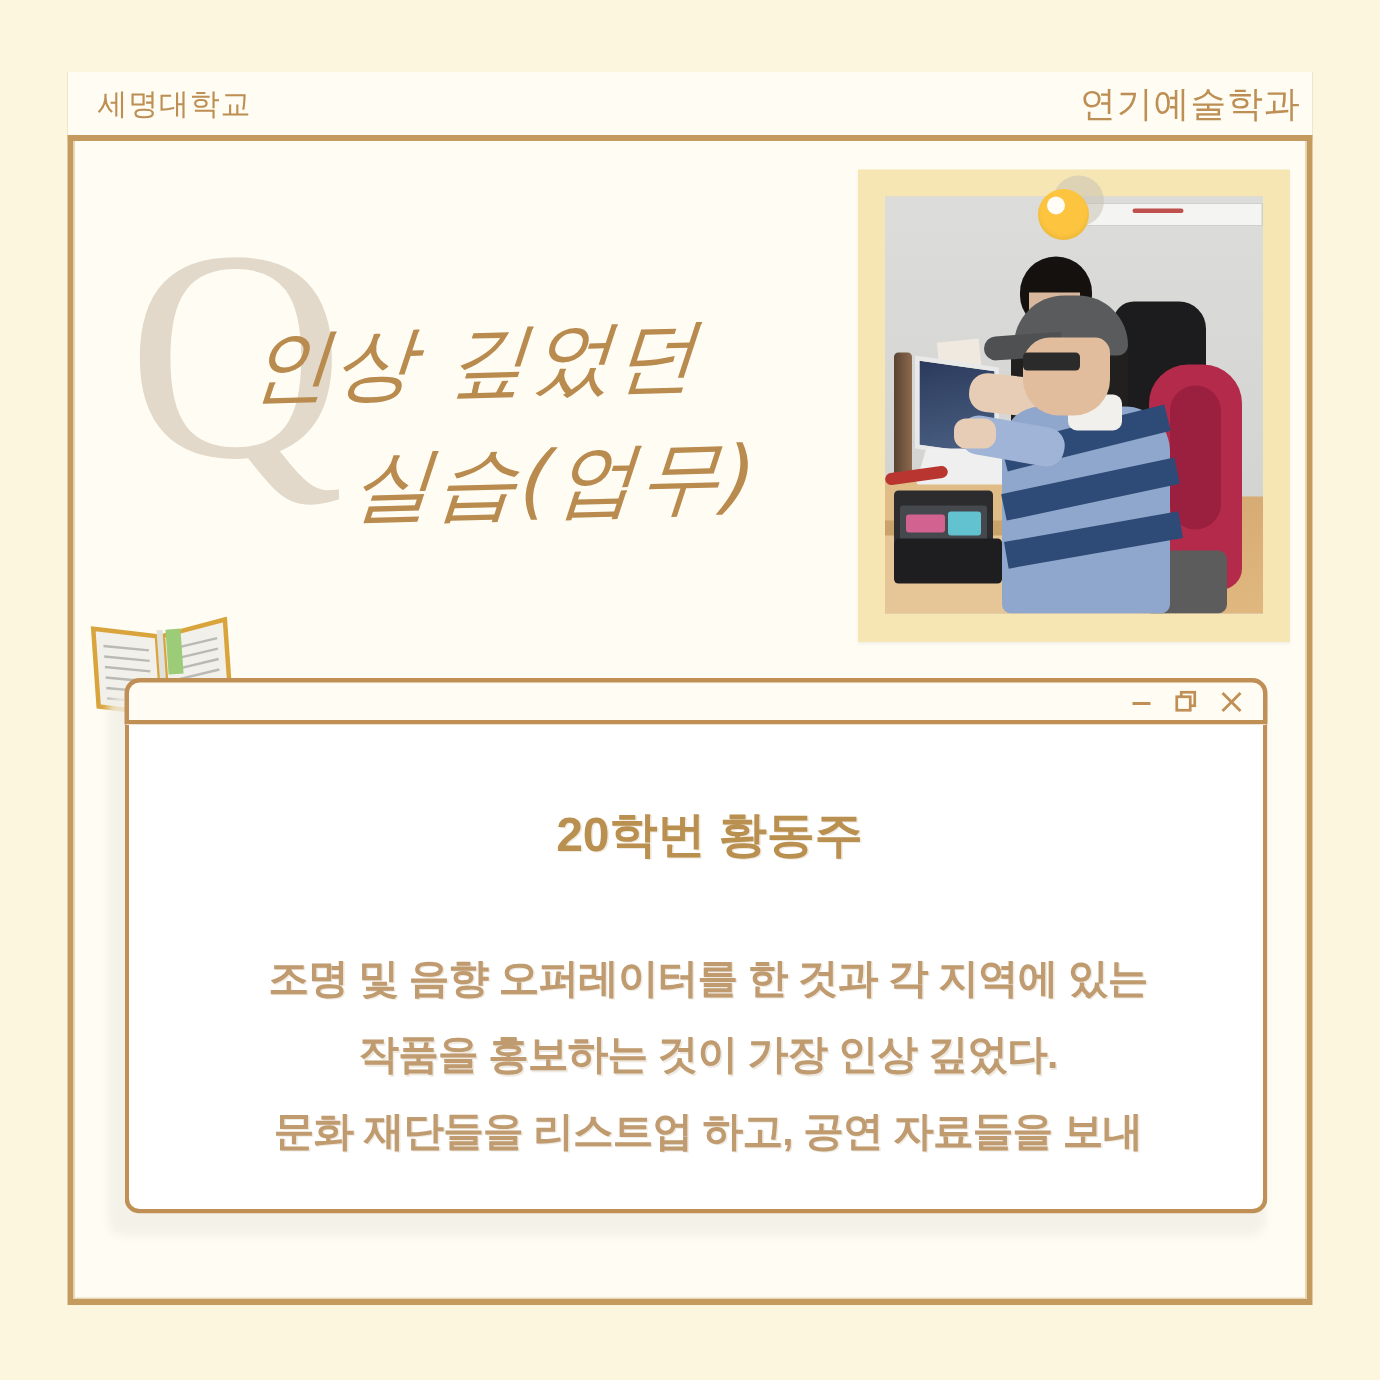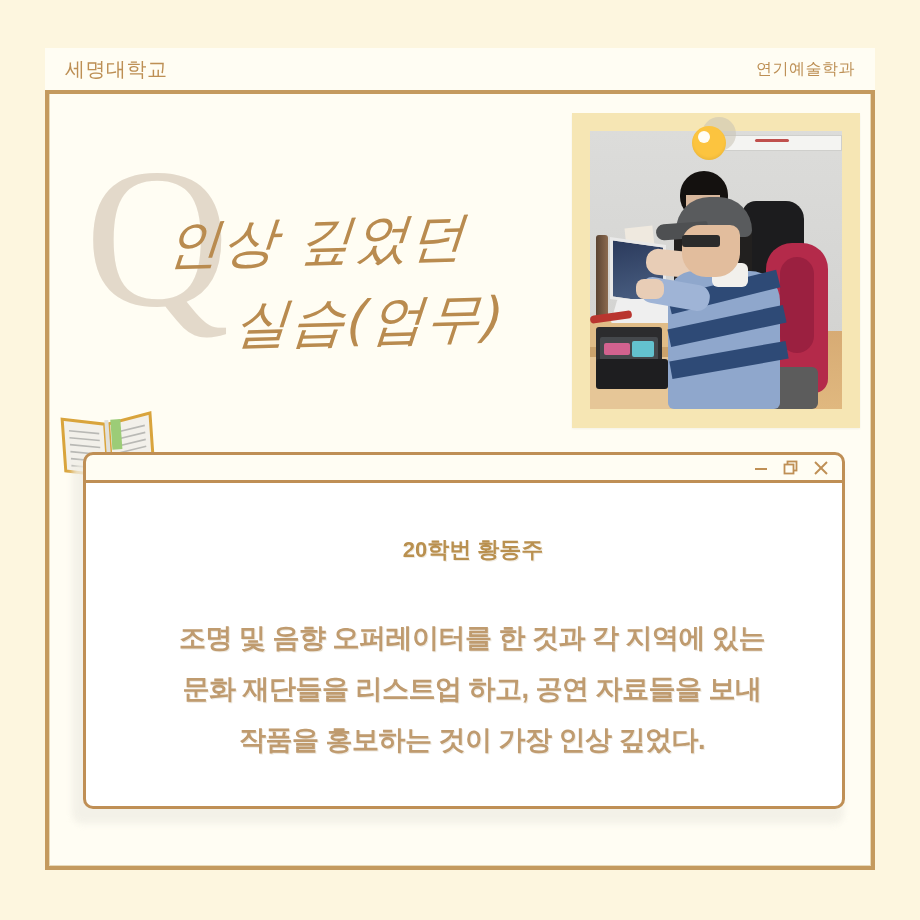--- a/index.html
+++ b/index.html
@@ -41,21 +41,21 @@
     position:absolute;left:0;right:0;text-align:center;
     font-size:19px;color:#c09a68;
     display:flex;align-items:center;justify-content:center;gap:26px;
   }
   .header-center .num{
     font-family:"Liberation Serif", serif;font-size:20px;letter-spacing:4px;color:#c39c6a;
   }
   .spark{display:inline-block;width:16px;height:16px;position:relative;}
   .spark svg{display:block;}
   .header-right{
-    position:absolute;right:20px;font-size:16px;color:#bd8f54;letter-spacing:.5px;
+    position:absolute;right:8px;font-size:24px;color:#bd8f54;letter-spacing:.5px;
   }
 
   
   .title-wrap{position:absolute;left:85px;top:150px;width:470px;height:230px;}
   .big-q{
     position:absolute;left:0;top:-12px;
     font-family:"Liberation Serif", serif;
     font-size:200px;line-height:200px;color:#e3d9ca;
     font-weight:400;
     user-select:none;
@@ -168,21 +168,21 @@
   .winbody{
     position:absolute;left:0;top:31px;width:762px;height:326px;
     background:#ffffff;
     border:3px solid #bf8f55;border-top:none;
     border-radius:0 0 10px 10px;
     box-sizing:border-box;
     text-align:center;
   }
   .student{
     margin-top:52px;
-    font-size:22px;color:#b9904f;
+    font-size:32px;color:#b9904f;
     letter-spacing:0px;font-weight:700;
     text-shadow:1px 1px 0 #efeae0;
     padding-left:18px;
   }
   .para{
     margin-top:48px;
     font-size:27px;color:#bf9b6f;
     line-height:51px;font-weight:700;
     letter-spacing:-0.5px;
     text-shadow:1px 1px 0 #eeeae2;
@@ -298,19 +298,19 @@
             <line x1="2" y1="2" x2="14" y2="14" stroke="#bf8f55" stroke-width="1.9"></line>
             <line x1="14" y1="2" x2="2" y2="14" stroke="#bf8f55" stroke-width="1.9"></line>
           </svg>
         </span>
       </div>
     </div>
     <div class="winbody">
       <div class="student">20학번 황동주</div>
       <div class="para">
         <span class="ln">조명 및 음향 오퍼레이터를 한 것과 각 지역에 있는</span>
+        <span class="ln">작품을 홍보하는 것이 가장 인상 깊었다.</span>
         <span class="ln">문화 재단들을 리스트업 하고, 공연 자료들을 보내</span>
-        <span class="ln">작품을 홍보하는 것이 가장 인상 깊었다.</span>
       </div>
     </div>
   </div>
 
 </div>
 
 </body></html>

